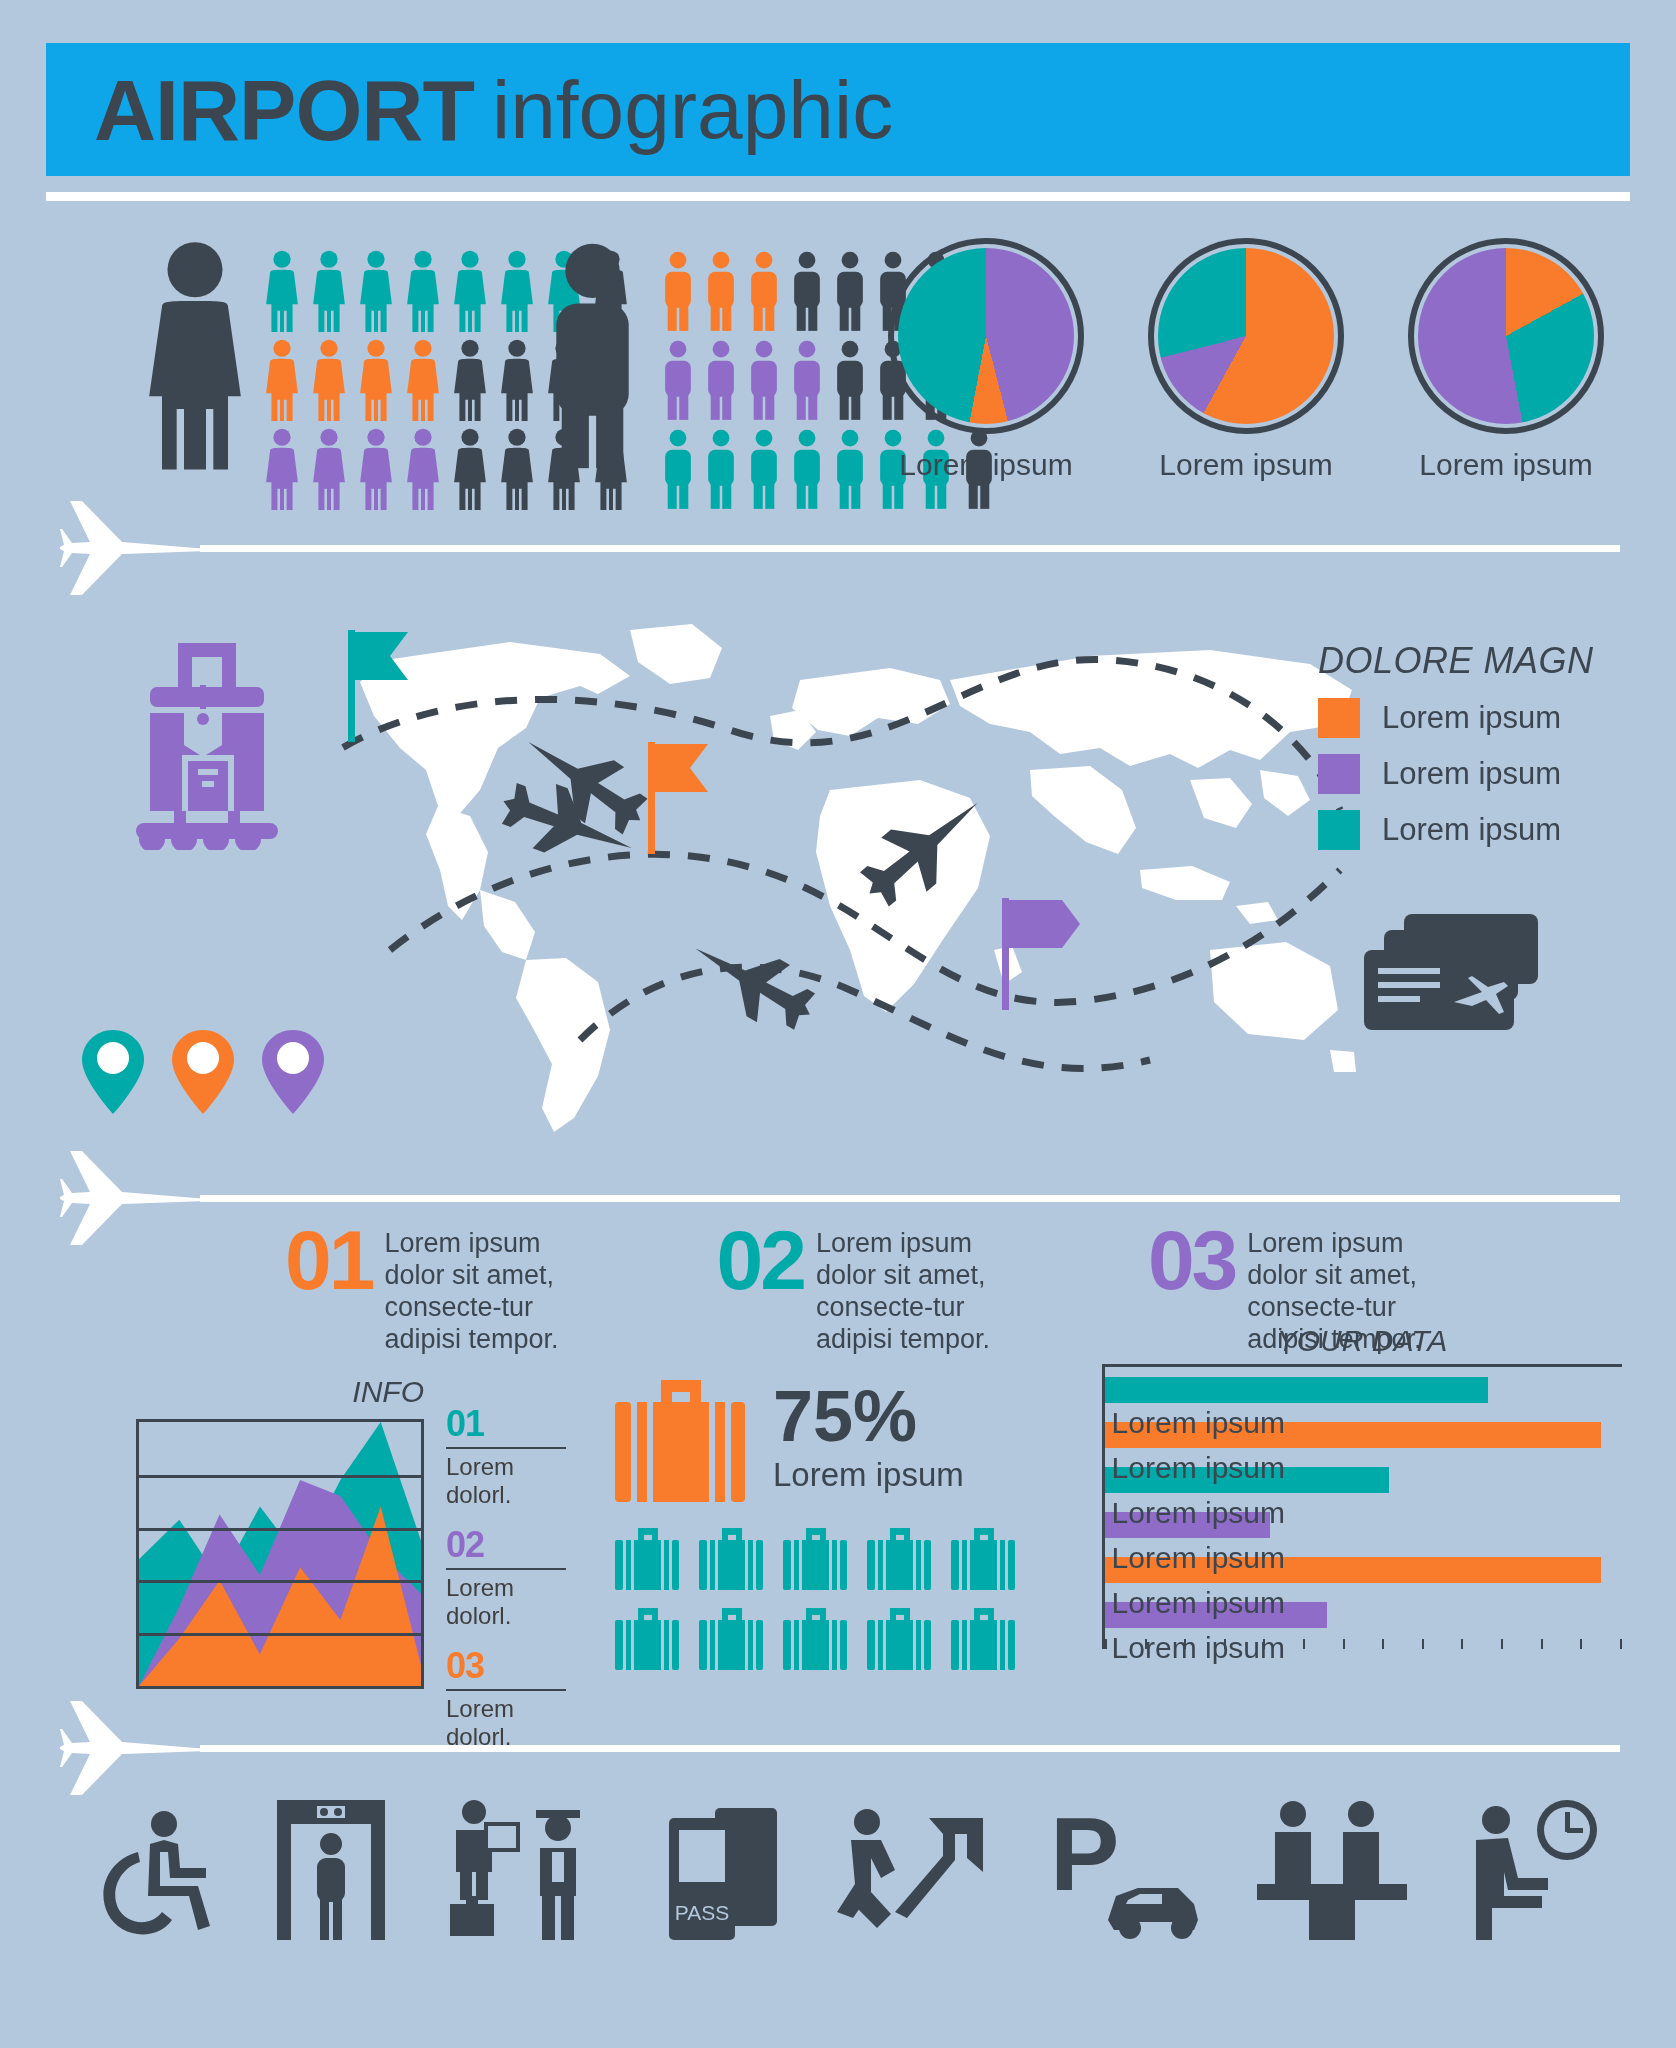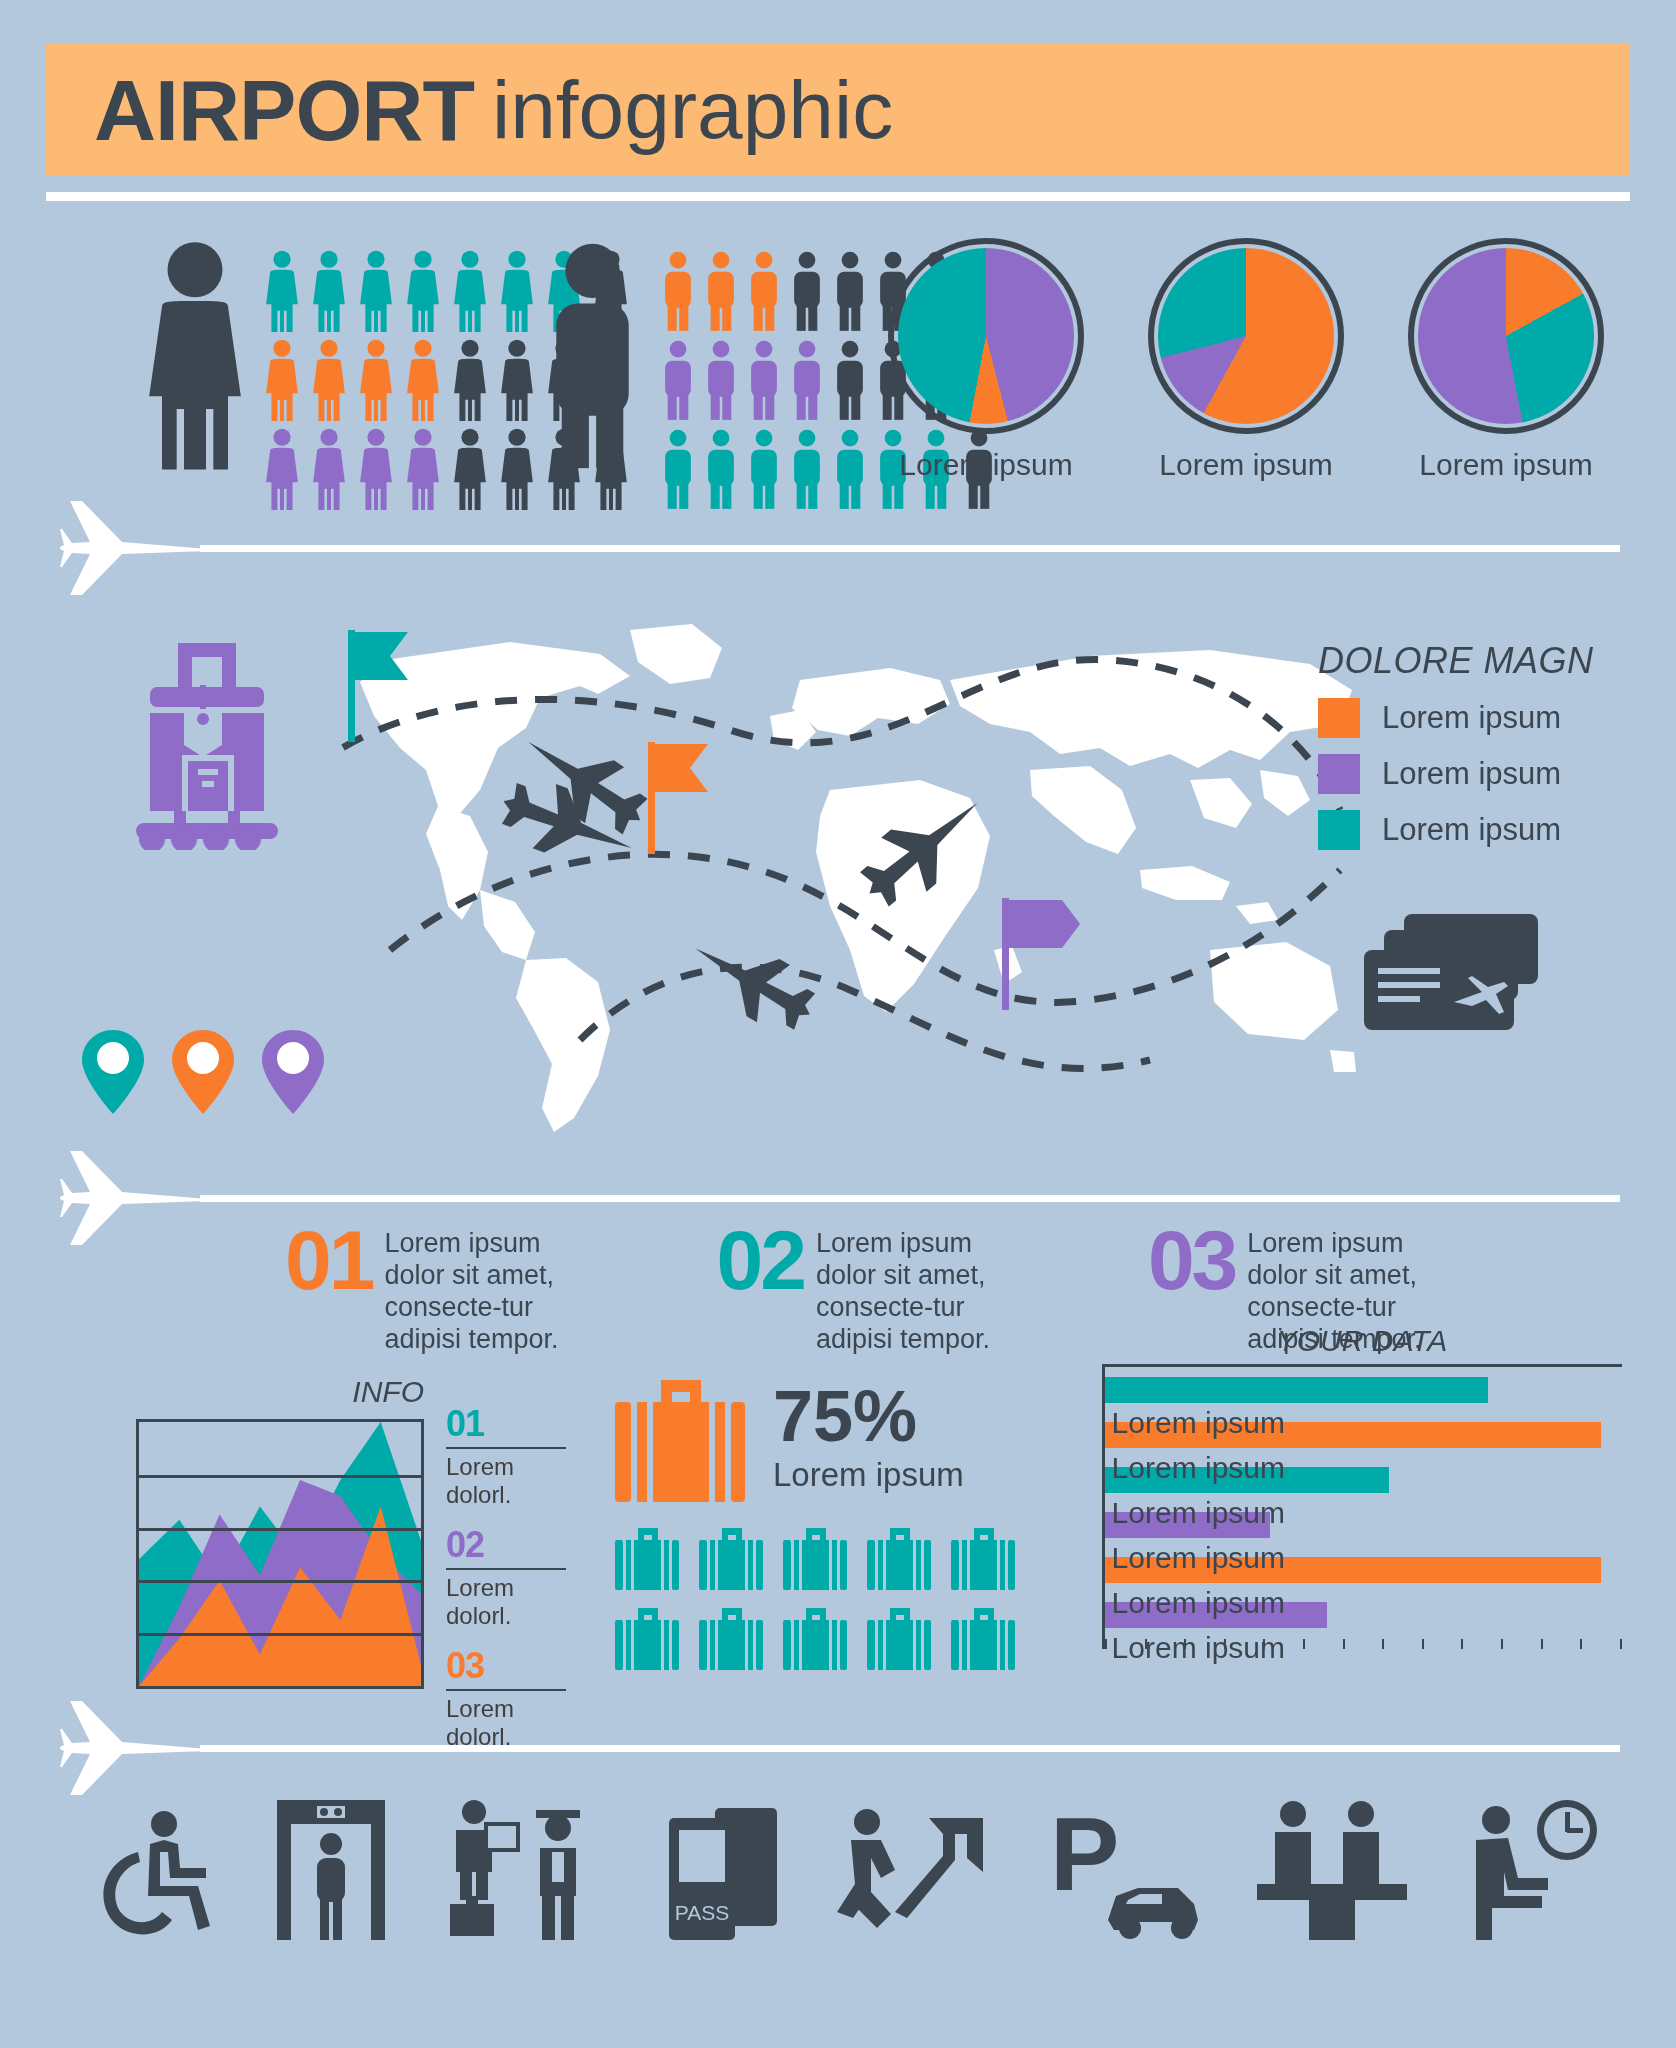--- a/index.html
+++ b/index.html
@@ -9,21 +9,21 @@
     font-family:"Liberation Sans",sans-serif;
     color:#3c4650;
     overflow:hidden;
     position:relative;
   }
   .page{position:relative;width:1676px;height:2048px;}
 
   
   .header-band{
     position:absolute;left:46px;top:43px;width:1584px;height:133px;
-    background:#fdba74;display:flex;align-items:center;padding-left:48px;box-sizing:border-box;
+    background:#0ea5e9;display:flex;align-items:center;padding-left:48px;box-sizing:border-box;
   }
   .title-bold{font-size:86px;font-weight:bold;letter-spacing:-1px;color:#3c4650;line-height:1;}
   .title-light{font-size:82px;font-weight:300;color:#3c4650;line-height:1;margin-left:18px;}
   .header-rule{position:absolute;left:46px;top:192px;width:1584px;height:9px;background:#ffffff;}
   .row{display:flex;gap:7px;}
   .rows{position:absolute;display:flex;flex-direction:column;gap:7px;}
 
   
   .pies{position:absolute;left:880px;top:238px;display:flex;gap:48px;}
   .pie-item{width:212px;display:flex;flex-direction:column;align-items:center;}

